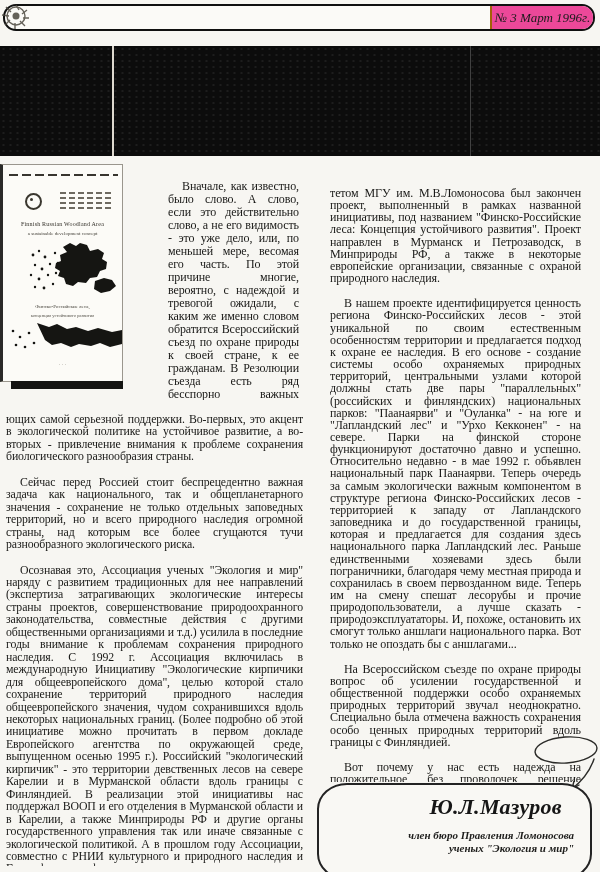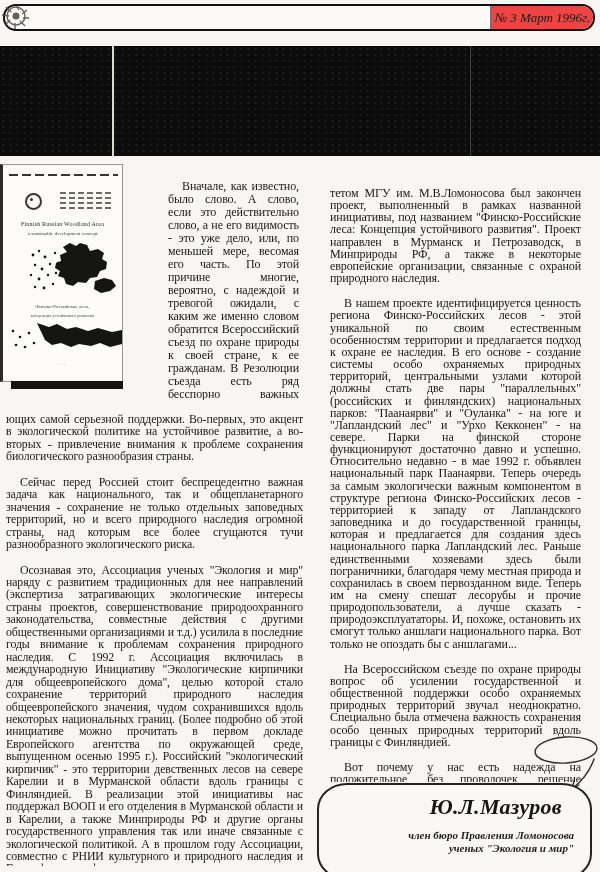--- a/index.html
+++ b/index.html
@@ -24,21 +24,21 @@
     background-size:6px 5px, 9px 7px;
     margin-top:46px;
   }
   .banner-left span{
     font-family:"DejaVu Serif","Liberation Serif",serif;
     font-weight:bold; font-style:italic; font-size:14px; letter-spacing:.2px;
     color:#0b0b0b; white-space:nowrap;
     text-shadow:0 0 2px #efece5, 0 0 3px #efece5;
   }
   .banner-right{
-    width:152px; border-left:2px solid #737373; background:#ef4444;
+    width:152px; border-left:2px solid #a16207; background:#ec4899;
     display:flex; align-items:center; justify-content:center;
   }
   .banner-right span{
     font-style:italic; font-size:13px; color:#1c1c1c; white-space:nowrap;
   }
   .ornament{position:absolute; left:-2px; top:1px; width:40px; height:32px; opacity:.85;}
   
   .title-band{
     position:absolute; left:0; top:46px; width:600px; height:110px; background:#0c0c0c;
     background-image:radial-gradient(rgba(255,255,255,.07) 1px, transparent 1.3px);

